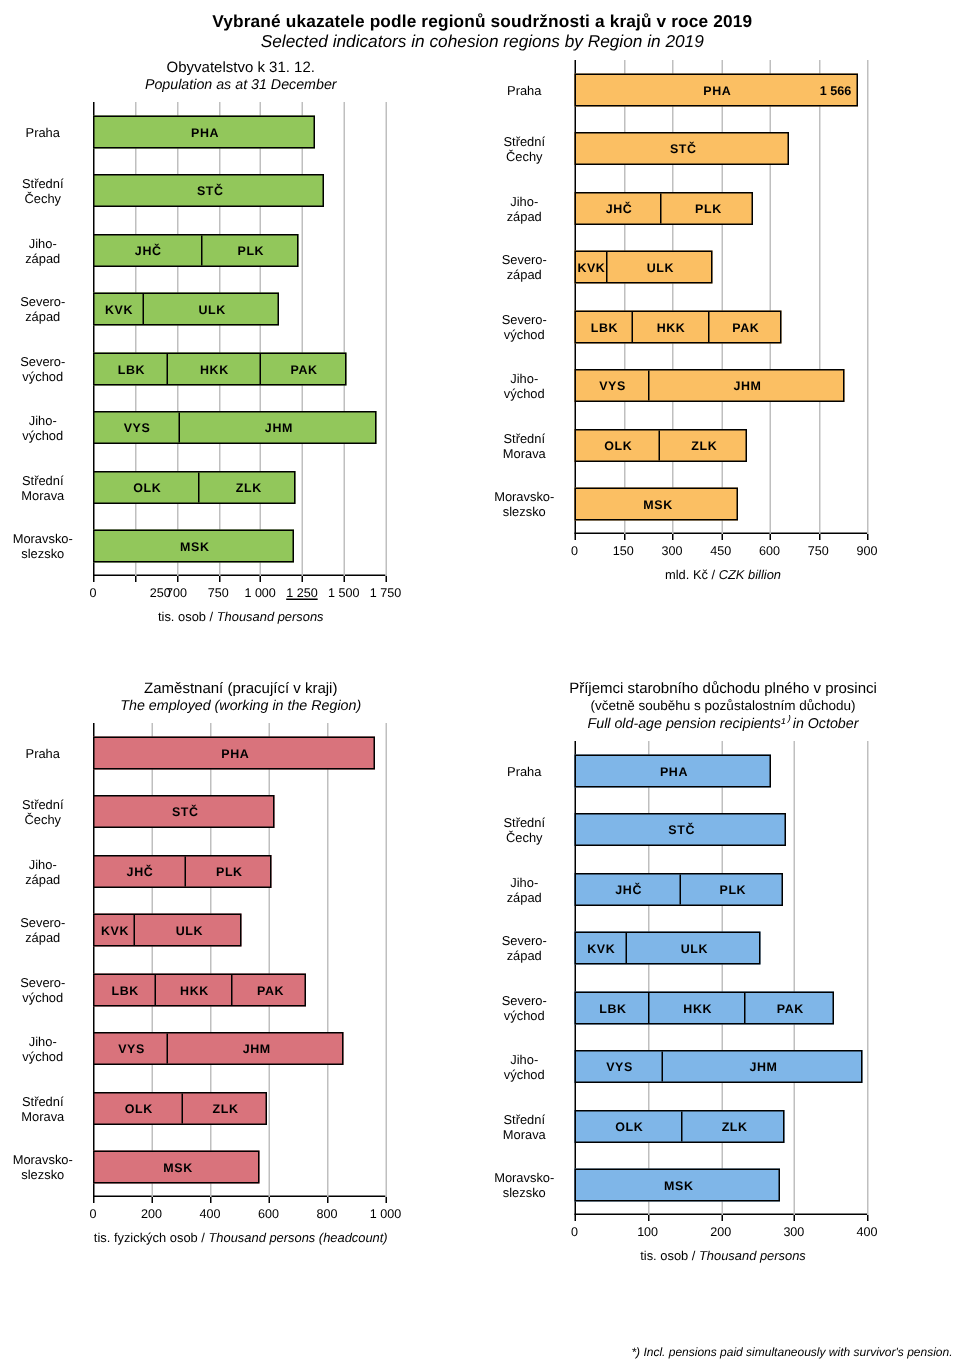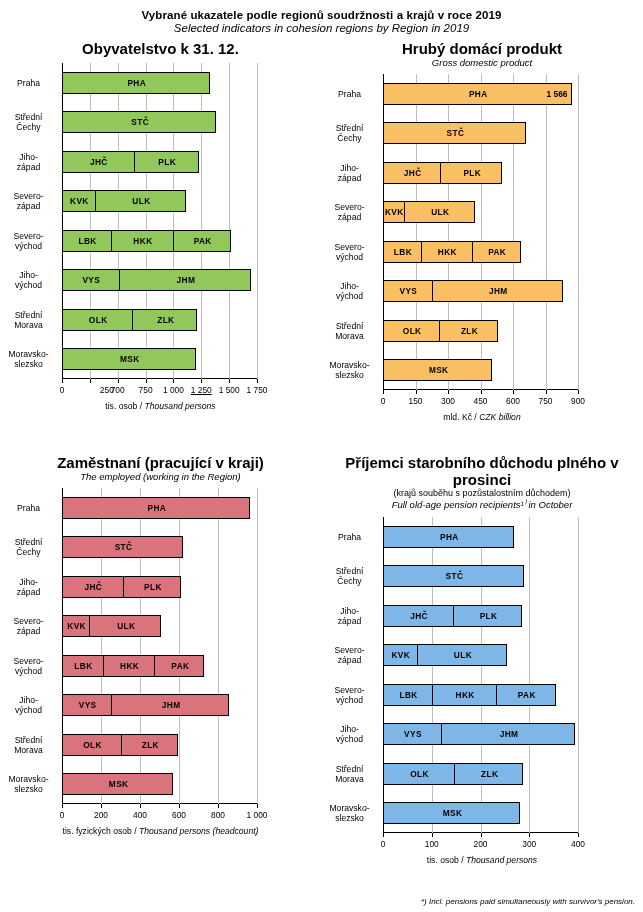--- a/index.html
+++ b/index.html
@@ -17,21 +17,21 @@
 
   .grid{
     position:relative;
     display:grid;
     grid-template-columns:321px 322px;
     grid-template-rows:414px 440px;
   }
 
   .panel{position:relative;box-sizing:border-box;}
   .panel-head{text-align:center;margin-top:6px;}
-  .panel-title{font-size:15px;font-weight:bold;}
+  .panel-title{font-size:10px;font-weight:normal;}
   .panel-sub{font-size:9.5px;font-style:italic;margin-top:0px;}
   .panel-sub2{font-size:9px;margin-top:0px;}
 
   .plotwrap{position:relative;margin-top:6px;}
 
   .cat-label{
     position:absolute;
     text-align:center;
     font-size:8.6px;
     line-height:10px;
@@ -66,20 +66,21 @@
   <div class="title-block">
     <div class="title-cs">Vybrané ukazatele podle regionů soudržnosti  a krajů v roce 2019</div>
     <div class="title-en">Selected indicators in cohesion regions  by Region  in 2019</div>
   </div>
 
   <div class="grid">
 
     <div class="panel">
       <div class="panel-head">
         <div class="panel-title">Obyvatelstvo k 31. 12.</div>
+        <div class="panel-sub">Population as at 31 December</div>
       </div>
       <div class="plotwrap" id="plot-population" style="height: 350px;">
           <div class="axis-rect" style="left: 62px; top: 0px; width: 195px; height: 316px;"></div>
           <div class="gridline" style="left: 89.8571px; top: 0px; height: 316px;"></div>
           <div class="gridline" style="left: 117.714px; top: 0px; height: 316px;"></div>
           <div class="gridline" style="left: 145.571px; top: 0px; height: 316px;"></div>
           <div class="gridline" style="left: 173.429px; top: 0px; height: 316px;"></div>
           <div class="gridline" style="left: 201.286px; top: 0px; height: 316px;"></div>
           <div class="gridline" style="left: 229.143px; top: 0px; height: 316px;"></div>
           <div class="gridline" style="left: 257px; top: 0px; height: 316px;"></div>
@@ -172,24 +173,20 @@
           </div>
           <div class="bar" style="left: 62px; top: 285.25px; height: 22px; width: 133.714px; background: rgb(146, 199, 91);">
             <div class="seg" style="left: 0px; width: 133.714px; border-right: none;"></div>
             <div class="seglabel" style="left: 0px; width: 133.714px;">MSK</div>
           </div>
           <div class="axis-caption" style="left: 0px; top: 338px;"><span>tis. osob / </span><i>Thousand persons</i></div>
         </div>
     </div>
 
     <div class="panel">
-      <div class="panel-head">
-        <div class="panel-title">Hrubý domácí produkt</div>
-        <div class="panel-sub">Gross domestic product</div>
-      </div>
       <div class="plotwrap" id="plot-gdp" style="height: 350px;">
           <div class="axis-rect" style="left: 62px; top: 0px; width: 195px; height: 316px;"></div>
           <div class="gridline" style="left: 94.5px; top: 0px; height: 316px;"></div>
           <div class="gridline" style="left: 127px; top: 0px; height: 316px;"></div>
           <div class="gridline" style="left: 159.5px; top: 0px; height: 316px;"></div>
           <div class="gridline" style="left: 192px; top: 0px; height: 316px;"></div>
           <div class="gridline" style="left: 224.5px; top: 0px; height: 316px;"></div>
           <div class="gridline" style="left: 257px; top: 0px; height: 316px;"></div>
           <div class="tick" style="left: 62px; top: 316px;"></div>
           <div class="ticklabel" style="left: 38px; top: 322px; width: 48px;">0</div>
@@ -384,21 +381,21 @@
             <div class="seg" style="left: 0px; width: 111.345px; border-right: none;"></div>
             <div class="seglabel" style="left: 0px; width: 111.345px;">MSK</div>
           </div>
           <div class="axis-caption" style="left: 0px; top: 338px;"><span>tis. fyzických osob / </span><i>Thousand persons (headcount)</i></div>
         </div>
     </div>
 
     <div class="panel">
       <div class="panel-head">
         <div class="panel-title">Příjemci starobního důchodu plného v prosinci</div>
-        <div class="panel-sub2">(krajů souběhu s pozůstalostním důchodem)</div>
+        <div class="panel-sub2">(včetně souběhu s pozůstalostním důchodu)</div>
         <div class="panel-sub">Full old-age pension recipients¹⁾ in October</div>
       </div>
       <div class="plotwrap" id="plot-pensions" style="height: 350px;">
           <div class="axis-rect" style="left: 62px; top: 0px; width: 195px; height: 316px;"></div>
           <div class="gridline" style="left: 110.75px; top: 0px; height: 316px;"></div>
           <div class="gridline" style="left: 159.5px; top: 0px; height: 316px;"></div>
           <div class="gridline" style="left: 208.25px; top: 0px; height: 316px;"></div>
           <div class="gridline" style="left: 257px; top: 0px; height: 316px;"></div>
           <div class="tick" style="left: 62px; top: 316px;"></div>
           <div class="ticklabel" style="left: 38px; top: 322px; width: 48px;">0</div>

